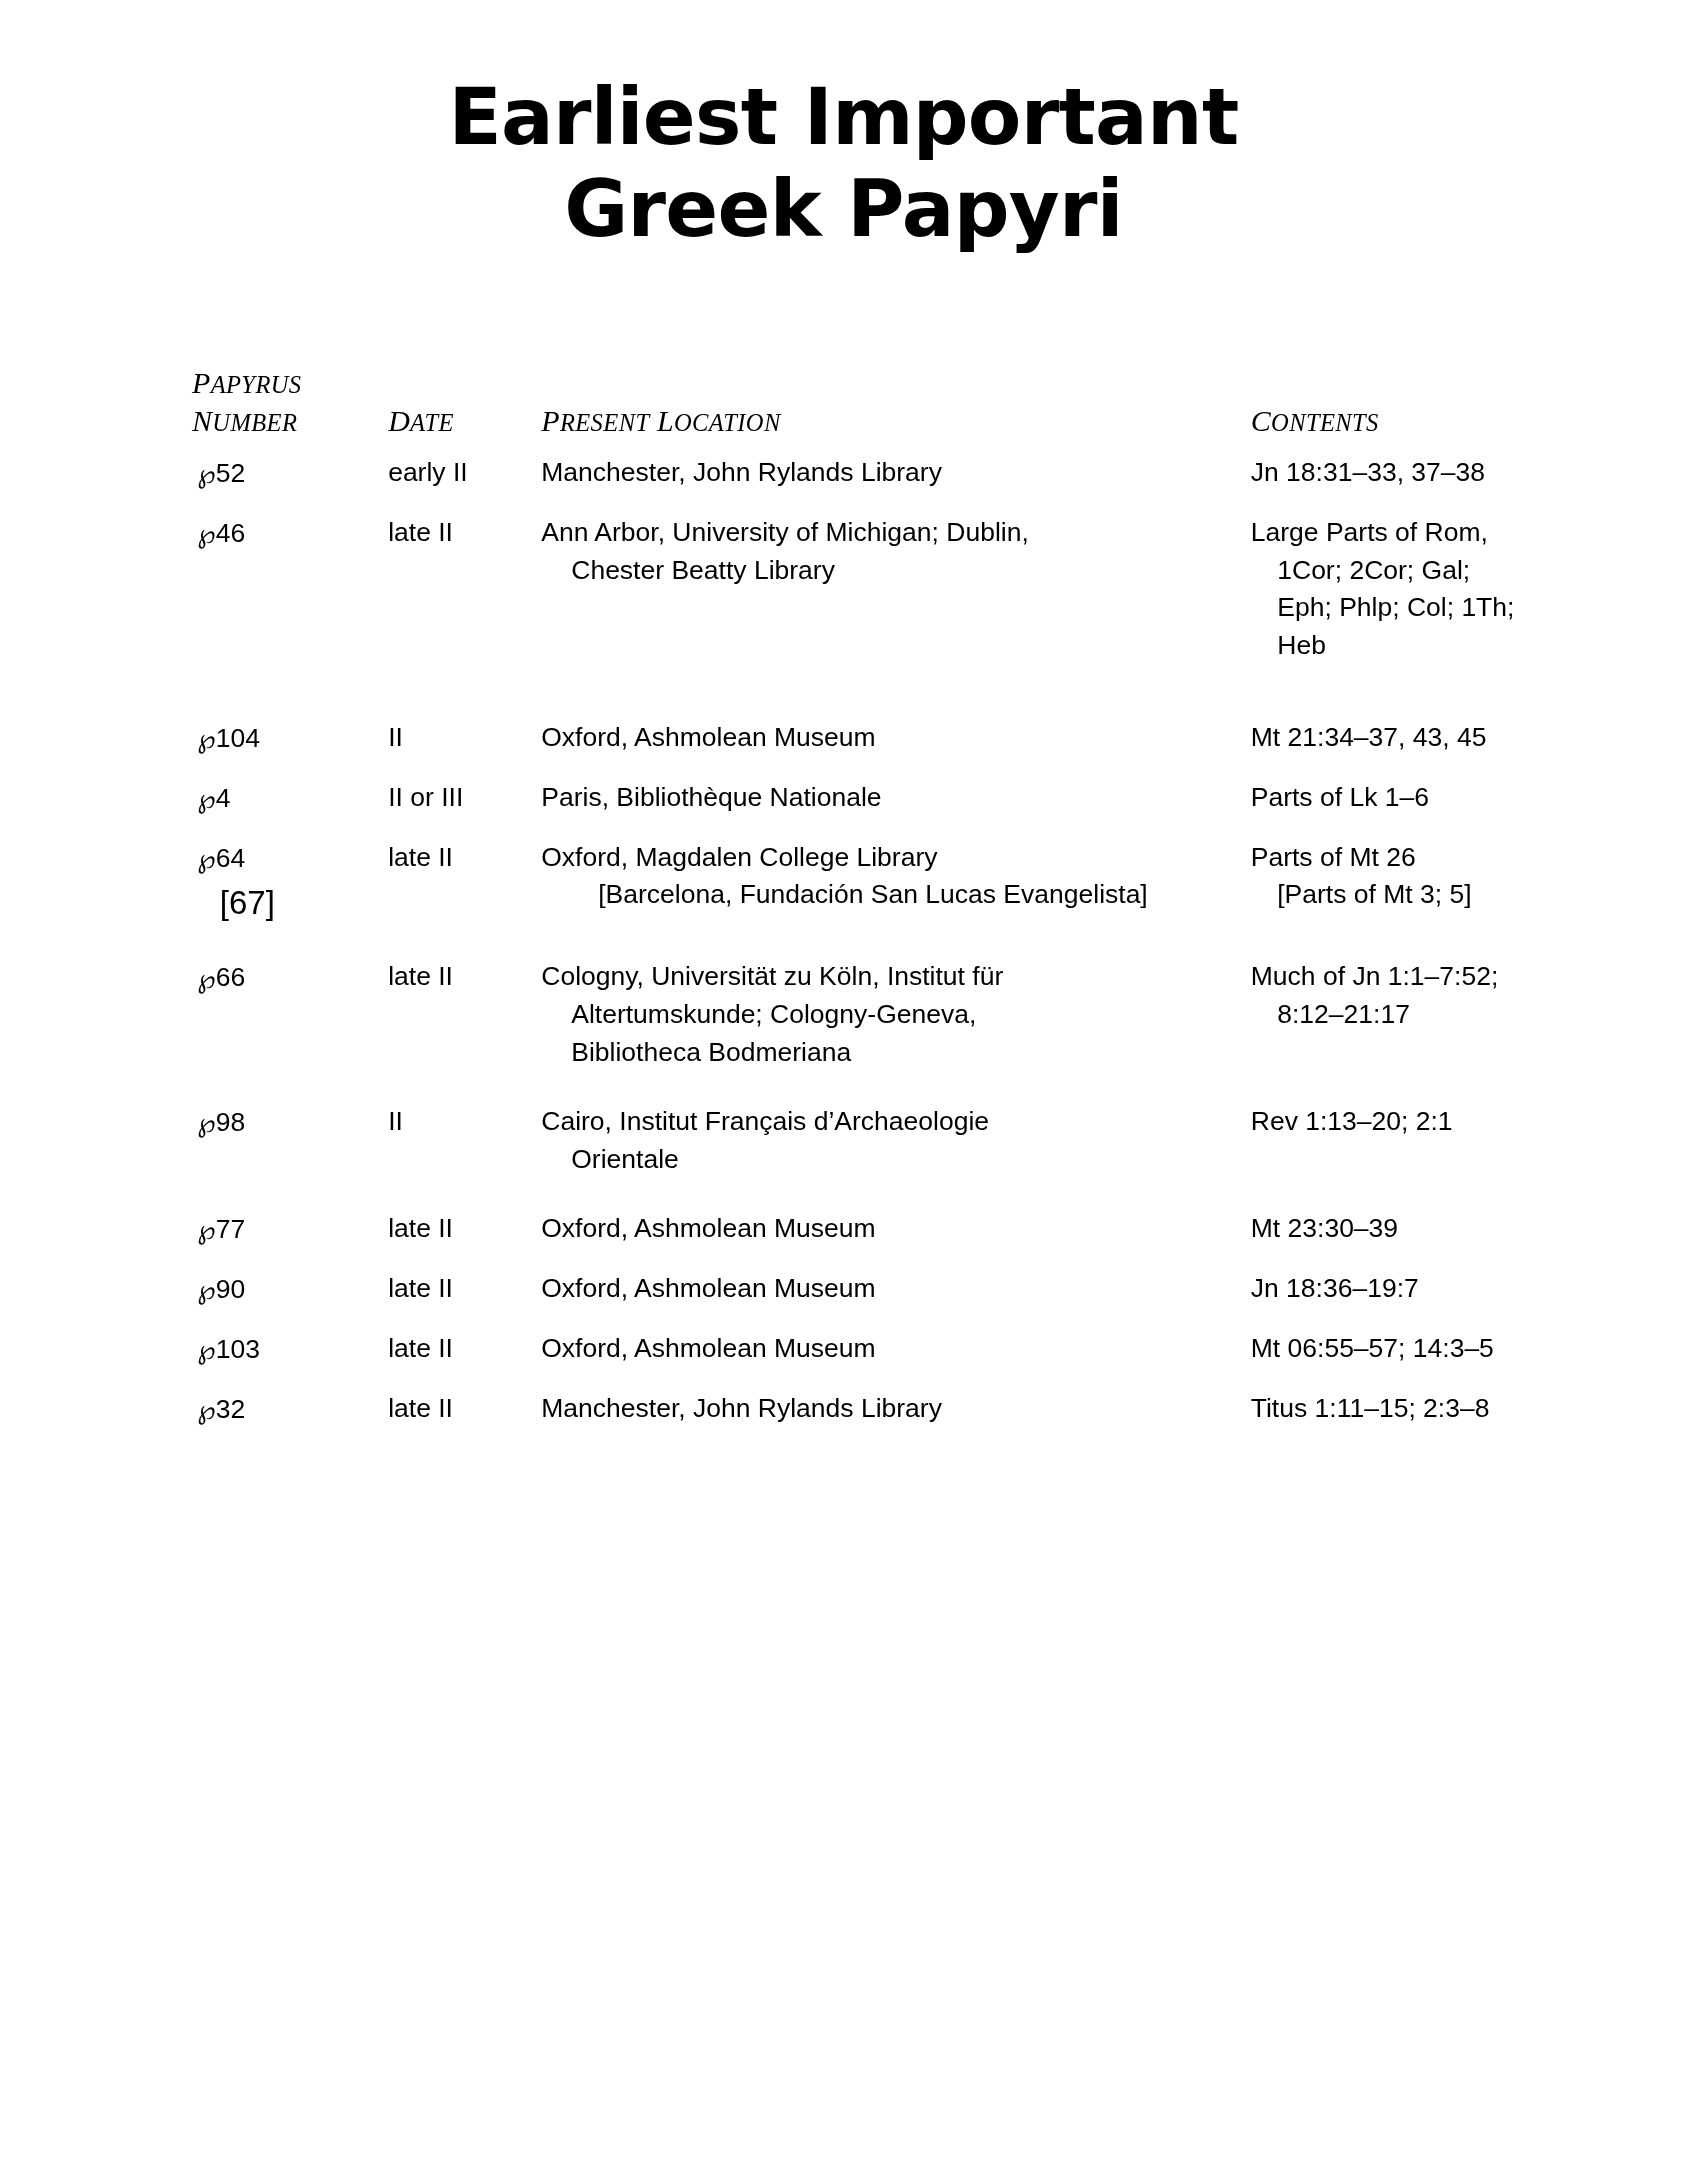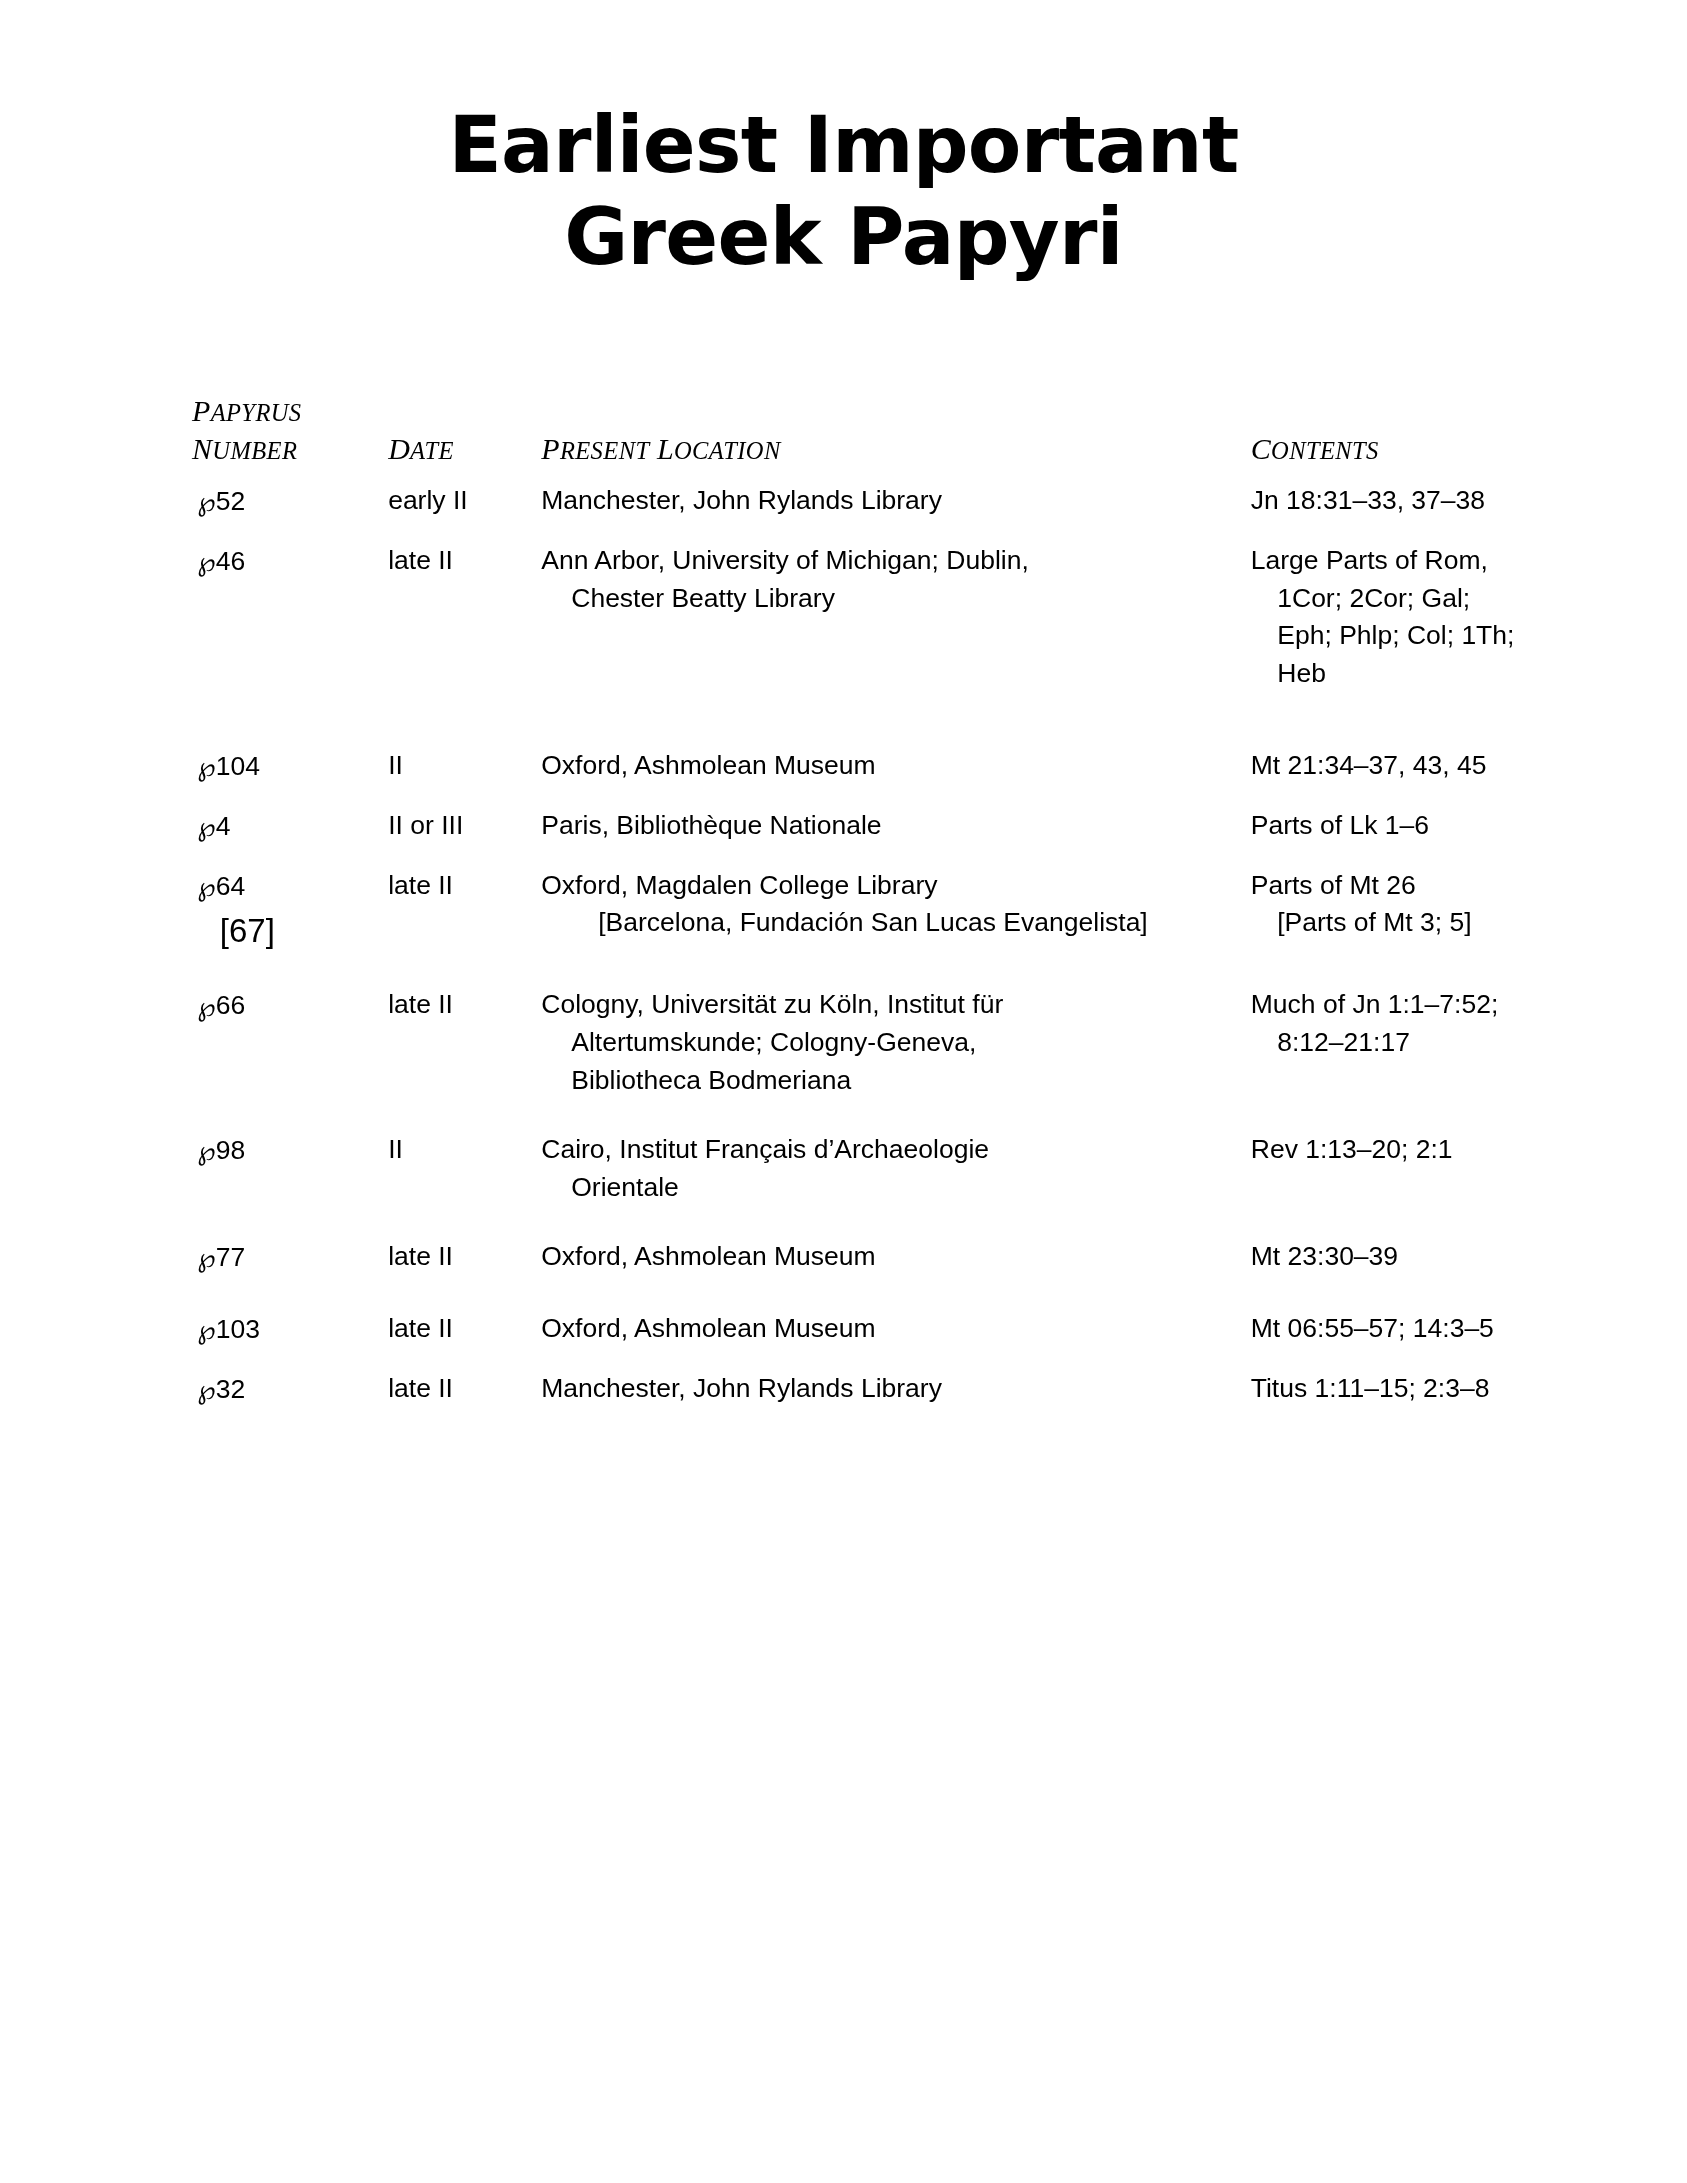--- a/index.html
+++ b/index.html
@@ -14,21 +14,20 @@
     color: #000000;
     position: relative;
     overflow: hidden;
   }
   .page {
     position: relative;
     width: 1687px;
     height: 2150px;
     box-sizing: border-box;
     padding: 0;
-    margin-top: 28px;
   }
   .title {
     font-family: "DejaVu Sans", sans-serif;
     font-weight: bold;
     font-size: 78px;
     line-height: 1.18;
     text-align: center;
     letter-spacing: -0.7px;
     margin: 0;
     padding-top: 71px;
@@ -257,20 +256,26 @@
         </tr>
         <tr class="row">
           <td class="cell-num"><span class="pglyph">℘</span><span>77</span></td>
           <td class="cell-date">late II</td>
           <td class="cell-loc"><span>Oxford, Ashmolean Museum</span></td>
           <td class="cell-cont"><span>Mt 23:30–39</span></td>
         </tr>
         <tr class="spacer-sm">
           <td colspan="4"></td>
         </tr>
+        <tr class="row">
+          <td class="cell-num"><span class="pglyph">℘</span><span>90</span></td>
+          <td class="cell-date">late II</td>
+          <td class="cell-loc"><span>Oxford, Ashmolean Museum</span></td>
+          <td class="cell-cont"><span>Jn 18:36–19:7</span></td>
+        </tr>
         <tr class="spacer-sm">
           <td colspan="4"></td>
         </tr>
         <tr class="row">
           <td class="cell-num"><span class="pglyph">℘</span><span>103</span></td>
           <td class="cell-date">late II</td>
           <td class="cell-loc"><span>Oxford, Ashmolean Museum</span></td>
           <td class="cell-cont"><span>Mt 06:55–57; 14:3–5</span></td>
         </tr>
         <tr class="spacer-sm">

